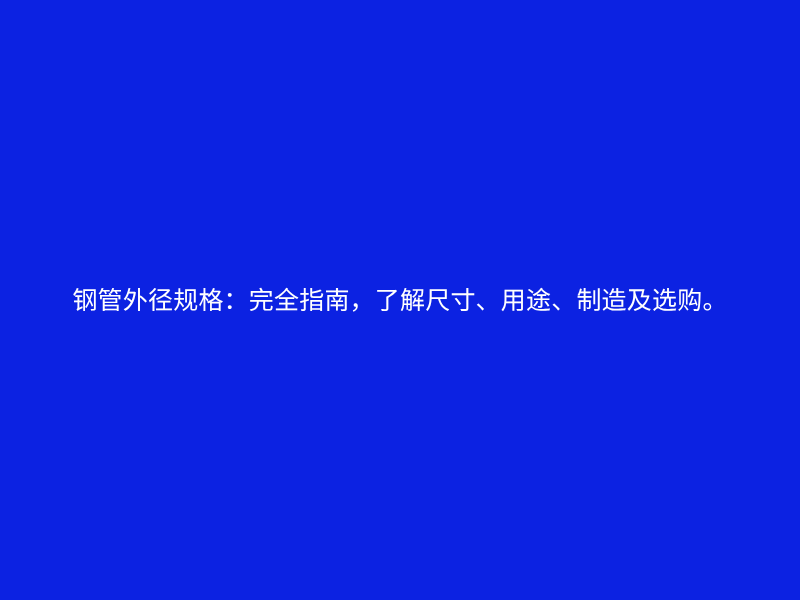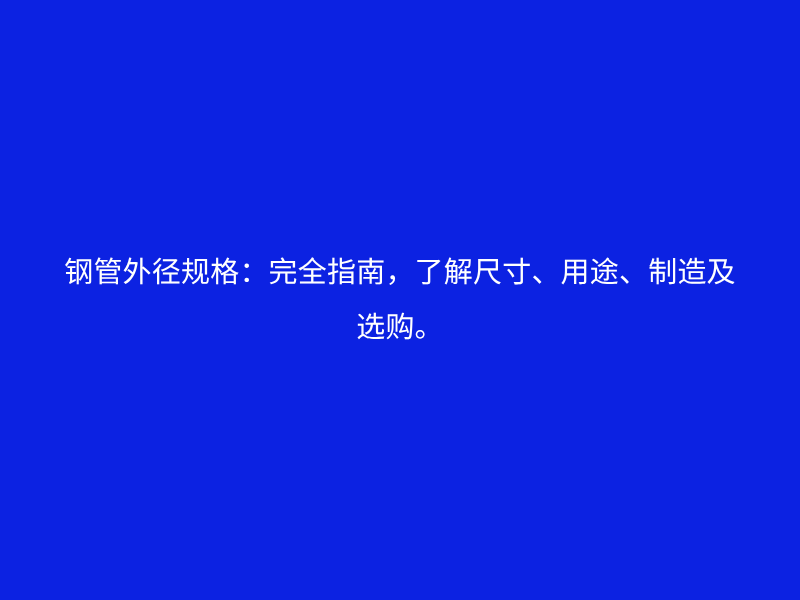--- a/index.html
+++ b/index.html
@@ -29,21 +29,21 @@
   #title-block {
     width: 700px;
     margin: 0 auto;
     text-align: center;
   }
 
   #page-title {
     margin: 0;
     padding: 0;
     font-family: "Liberation Sans", "DejaVu Sans", sans-serif;
-    font-size: 29px;
+    font-size: 25px;
     font-weight: 400;
     line-height: 55px;
     letter-spacing: 0.2px;
     color: #ffffff;
     text-align: center;
     word-break: break-word;
     -webkit-font-smoothing: antialiased;
   }
 </style>
 </head>

